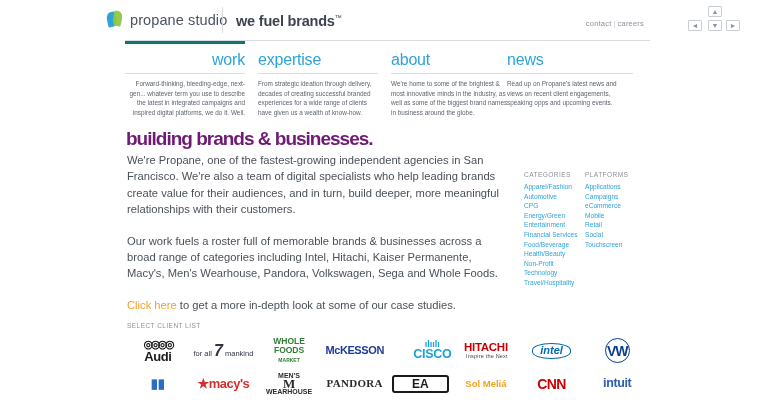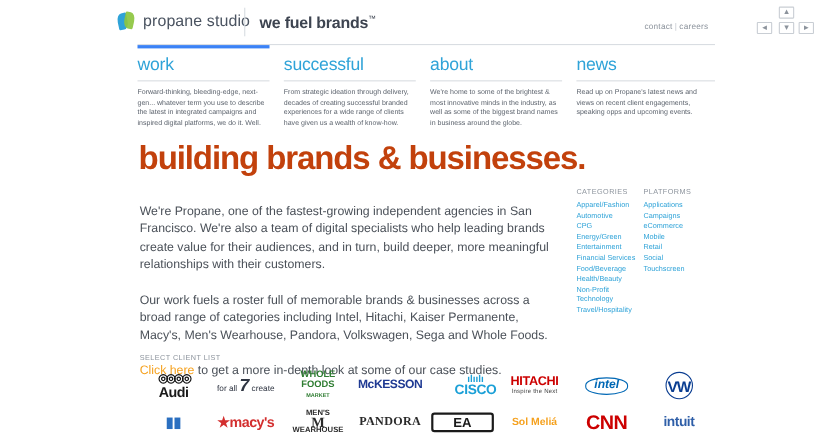--- a/index.html
+++ b/index.html
@@ -69,45 +69,45 @@
 
   
   .nav {
     position: absolute; left: 125px; top: 40px; width: 525px; height: 68px;
     border-top: 1px solid #d9dde2;
   }
   .nav-col {
     position: absolute; top: 0; width: 120px; height: 68px;
     border-top: 3px solid transparent;
   }
-  .nav-col.active { border-top: 3px solid #3b82f6; }
+  .nav-col.active { border-top: 3px solid #0f766e; text-align: right; }
   .nav-col.c0 { left: 0px; }
   .nav-col.c1 { left: 133px; }
   .nav-col.c2 { left: 266px; }
-  .nav-col.c3 { left: 399px; width: 126px; }
+  .nav-col.c3 { left: 382px; width: 126px; }
   .nav-title {
     font-size: 16px; color: #2fa3d8; margin-top: 7px; letter-spacing: -.2px;
   }
   .nav-rule {
     height: 1px; background: #d9dde2; margin-top: 4px; width: 100%;
   }
   .nav-desc {
     font-size: 6.4px; line-height: 9.6px; color: #5d646e; margin-top: 5px;
   }
 
   
   .headline {
     position: absolute; left: 126px; top: 128px;
-    font-size: 30px; font-weight: bold; color: #c2410c;
+    font-size: 19px; font-weight: bold; color: #701a75;
     letter-spacing: -1px;
   }
 
   
   .copy {
-    position: absolute; left: 127px; top: 184px; width: 374px;
+    position: absolute; left: 127px; top: 152px; width: 374px;
   }
   .copy p {
     margin: 0 0 15px 0;
     font-size: 11.2px; line-height: 16.4px; color: #4a5058;
   }
   .copy a.inline { color: #f5a11e; text-decoration: none; }
 
   
   .cats { position: absolute; left: 524px; top: 171px; }
   .plats { position: absolute; left: 585px; top: 171px; }
@@ -137,40 +137,40 @@
 
   .brand { font-weight: bold; line-height: 1; }
   .b-audi { color: #1a1a1a; font-size: 13px; letter-spacing: -.5px; text-align:center; }
   .b-audi .rings { display:block; font-size: 11px; letter-spacing: -2.5px; color:#111; }
   .b-seven { color: #2f3542; font-size: 7.5px; text-align:center; font-weight: normal; }
   .b-seven .big { font-size: 16px; color:#2f3542; font-weight: bold; font-style: italic;}
   .b-wf { color: #2f7d32; font-size: 8.5px; text-align: center; line-height: 9px; }
   .b-mck { color: #1f3a93; font-size: 11px; letter-spacing: -.4px; }
   .b-cisco { color: #1ba0d7; font-size: 12.5px; letter-spacing: -.3px; margin-left: 24px; }
   .b-cisco .bars { display:block; letter-spacing: 0px; font-size: 9px; line-height: 7px; }
-  .b-hitachi { color: #cc0000; font-size: 11.5px; letter-spacing: -.3px; text-align:center; }
+  .b-hitachi { color: #cc0000; font-size: 11.5px; letter-spacing: -.3px; text-align:right; }
   .b-hitachi .sub { display:block; font-size: 5.5px; font-weight: normal; color:#444; letter-spacing: .2px; }
   .b-intel {
     color: #0068b5; font-size: 11px; font-style: italic;
     border: 1.5px solid #0068b5; border-radius: 50%/45%;
     padding: 1px 7px 2px 7px;
   }
   .b-vw {
     color: #0a3d91; font-size: 14px; letter-spacing: -1px;
     border: 1.5px solid #0a3d91; border-radius: 50%;
     width: 25px; height: 25px; display:flex; align-items:center; justify-content:center;
   }
   .b-intuit { color: #2f5fa8; font-size: 12.5px; letter-spacing: -.4px; }
   .b-macys { color: #d32f2f; font-size: 13px; letter-spacing: -.5px; }
   .b-mw { color: #2b2b2b; font-size: 7px; text-align:center; line-height: 8px; }
   .b-mw .mbig { display:block; font-size: 13px; font-family: "Liberation Serif", serif; }
   .b-pandora { color: #2b2b2b; font-size: 11px; letter-spacing: .3px; font-family: "Liberation Serif", serif;}
   .b-ea { color: #1a1a1a; font-size: 12px; border: 2px solid #1a1a1a; padding: 1px 18px; border-radius: 3px;}
   .b-sol { color: #f5a11e; font-size: 9.5px; }
-  .b-cnn { color: #cc0000; font-size: 18px; letter-spacing: -.5px; }
+  .b-cnn { color: #cc0000; font-size: 14px; letter-spacing: -.5px; }
   .b-kaiser { color: #2b6fc0; font-size: 9px; }
   .small-icon { font-size: 13px; }
 </style>
 </head>
 <body>
 
 <div class="page">
 
   <div class="header">
     <div class="logo-wrap">
@@ -197,21 +197,21 @@
     </div>
   </div>
 
   <div class="nav">
     <div class="nav-col c0 active">
       <div class="nav-title">work</div>
       <div class="nav-rule"></div>
       <div class="nav-desc">Forward-thinking, bleeding-edge, next-gen... whatever term you use to describe the latest in integrated campaigns and inspired digital platforms, we do it. Well.</div>
     </div>
     <div class="nav-col c1">
-      <div class="nav-title">successful</div>
+      <div class="nav-title">expertise</div>
       <div class="nav-rule"></div>
       <div class="nav-desc">From strategic ideation through delivery, decades of creating successful branded experiences for a wide range of clients have given us a wealth of know-how.</div>
     </div>
     <div class="nav-col c2">
       <div class="nav-title">about</div>
       <div class="nav-rule"></div>
       <div class="nav-desc">We're home to some of the brightest &amp; most innovative minds in the industry, as well as some of the biggest brand names in business around the globe.</div>
     </div>
     <div class="nav-col c3">
       <div class="nav-title">news</div>
@@ -265,21 +265,21 @@
       <div class="logo-cell">
         <div class="brand b-audi">
           <span class="rings">◎◎◎◎</span>
           <span>Audi</span>
         </div>
       </div>
       <div class="logo-cell">
         <div class="brand b-seven">
           <span>for all</span>
           <span class="big">7</span>
-          <span>create</span>
+          <span>mankind</span>
         </div>
       </div>
       <div class="logo-cell">
         <div class="brand b-wf">
           <span>WHOLE</span><br>
           <span>FOODS</span><br>
           <span style="font-size:5px">MARKET</span>
         </div>
       </div>
       <div class="logo-cell">

